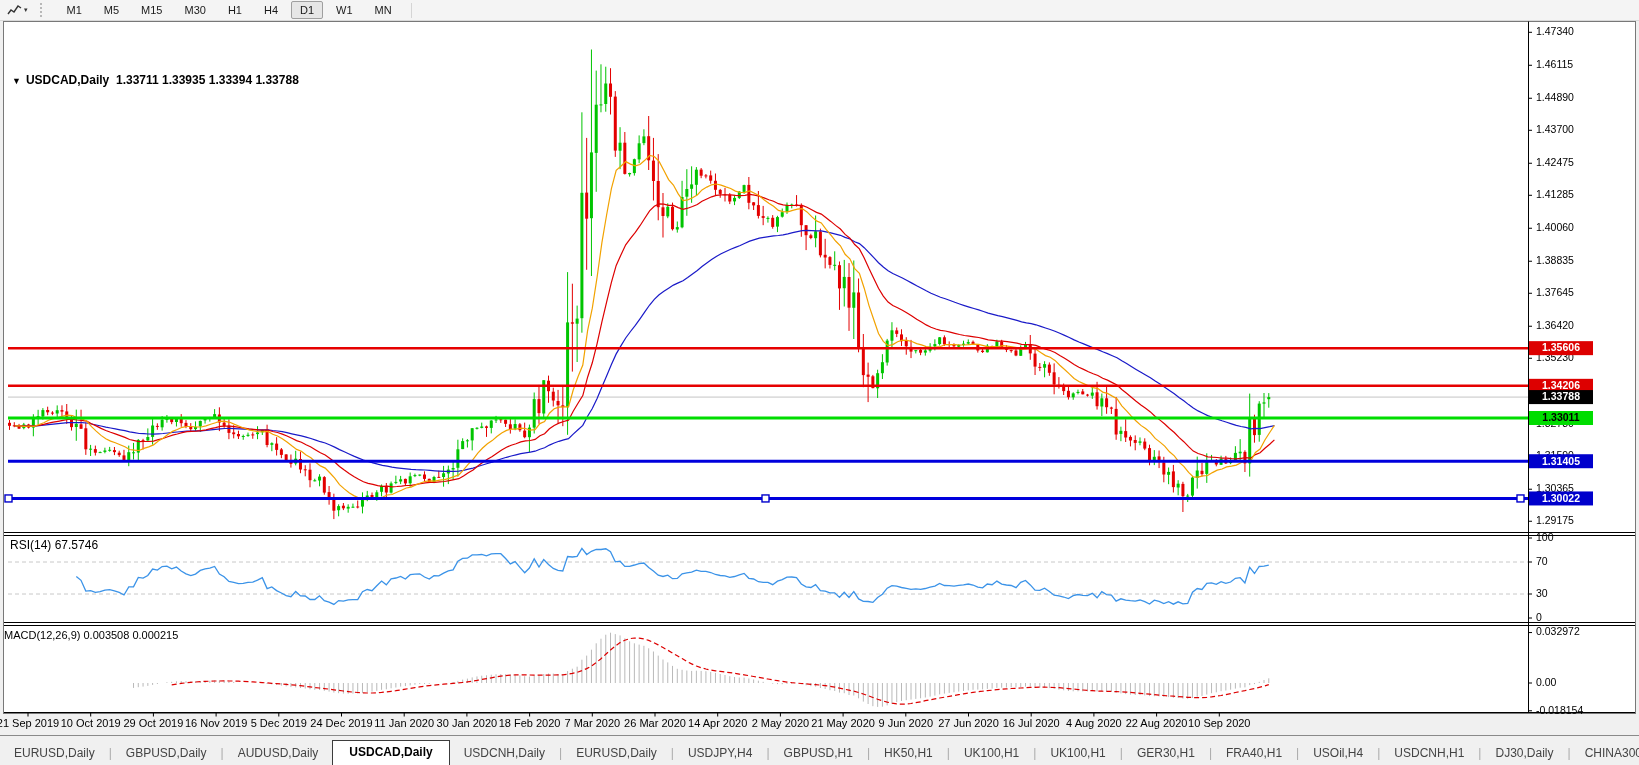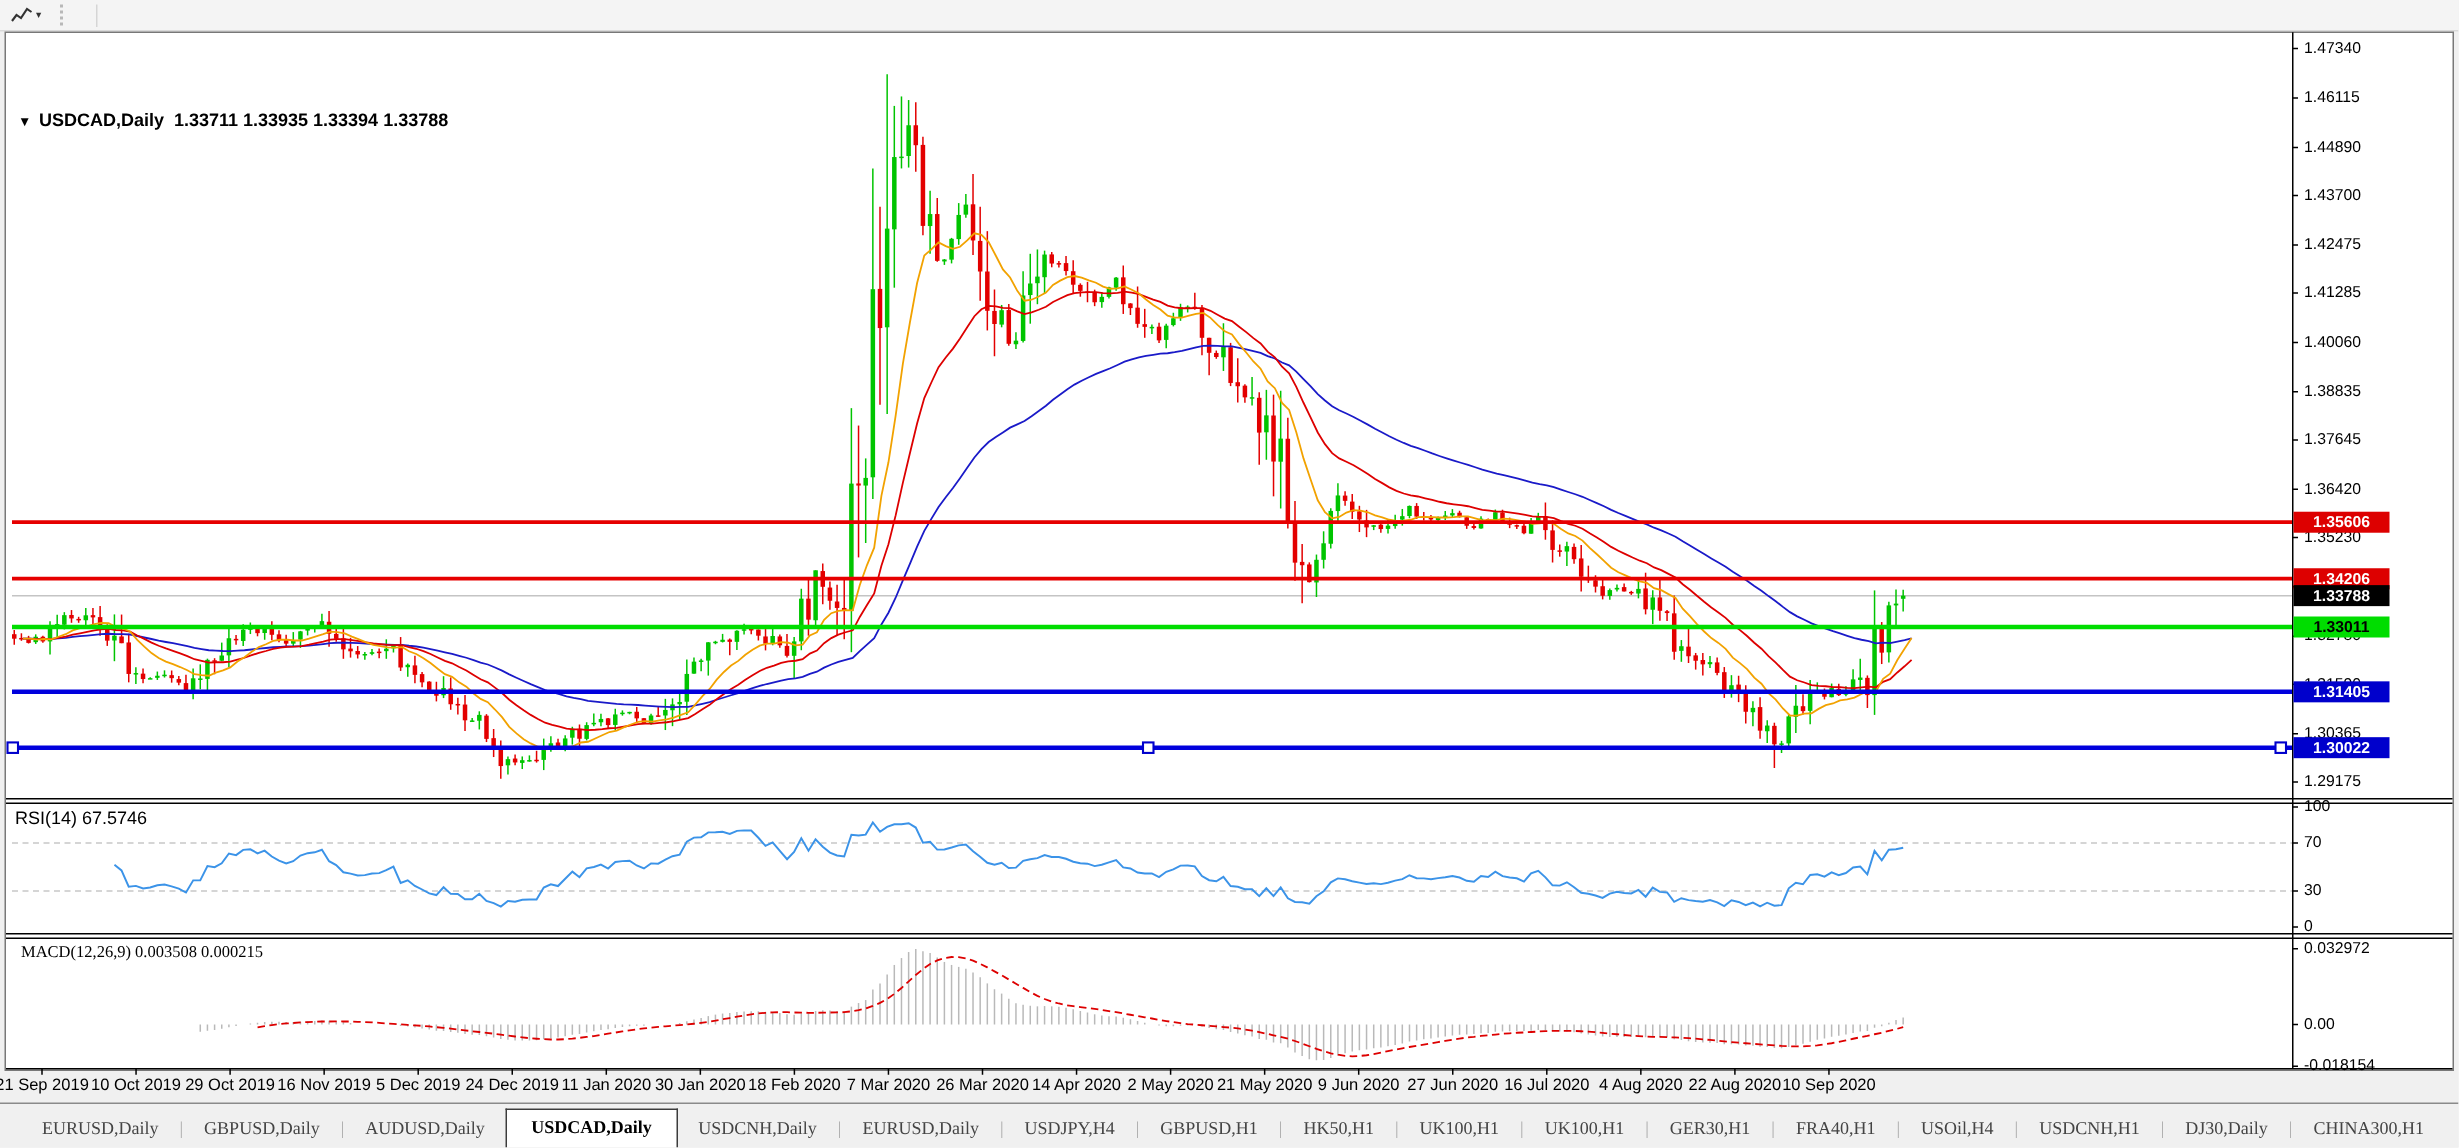--- a/index.html
+++ b/index.html
@@ -9,39 +9,50 @@
     border-bottom:1px solid #d9d9d9;display:flex;align-items:center;font-size:11px;color:#1a1a1a;}
   .tool-icon{display:flex;align-items:center;margin-left:5px;padding:1px 2px;}
   .caret{font-size:7px;color:#333;margin-left:2px;}
   .grip{width:6px;height:14px;border-left:2px dotted #b8b8b8;margin:0 8px 0 10px;}
   .tfbtn{padding:2px 8px;margin:0 2px;border:1px solid transparent;border-radius:2px;cursor:default;}
   .tfbtn.active{background:#e6e6e6;border:1px solid #9f9f9f;}
   .tool-sep{width:1px;height:15px;background:#d5d5d5;margin:0 8px;}
   #chart-title{position:absolute;left:12px;top:25px;font-size:12px;font-weight:bold;color:#000;z-index:5;margin-top:48px;}
   #chart-title .tri{font-size:9px;margin-right:5px;}
   #rsi-label{position:absolute;left:10px;top:538px;font-size:12px;color:#000;z-index:5;}
-  #macd-label{position:absolute;left:14px;top:629px;font-size:11px;color:#000;z-index:5;font-family:Liberation Serif, serif;}
+  #macd-label{position:absolute;left:4px;top:629px;font-size:11px;color:#000;z-index:5;}
   #tabbar{position:absolute;left:0;bottom:0;width:1639px;height:29px;background:#f0f0f0;
-    border-top:1px solid #8a8a8a;display:flex;align-items:flex-end;font-size:12px;color:#444;font-family:Liberation Serif, serif;}
+    border-top:1px solid #8a8a8a;display:flex;align-items:flex-end;font-size:12px;color:#444;}
   .tab{padding:4px 14px 5px 14px;white-space:nowrap;cursor:default;}
   .tab.active{background:#ffffff;border:1px solid #3c3c3c;border-bottom:none;font-weight:bold;color:#000;
     padding:4px 16px 6px 16px;}
   .tdiv{color:#aaa;padding:4px 0 5px 0;}
 </style>
 </head>
 <body>
 
 <div id="toolbar">
   <span class="tool-icon">
     <svg width="15" height="13" viewBox="0 0 15 13">
       <polyline points="1,10 4,6 7,8 11,2 14,4" fill="none" stroke="#333" stroke-width="1.4"></polyline>
     </svg>
     <span class="caret">▾</span>
   </span>
   <span class="grip"></span>
+  <span id="tf-buttons" style="display:flex;align-items:center;">
+      <span class="tfbtn">M1</span>
+      <span class="tfbtn">M5</span>
+      <span class="tfbtn">M15</span>
+      <span class="tfbtn">M30</span>
+      <span class="tfbtn">H1</span>
+      <span class="tfbtn">H4</span>
+      <span class="tfbtn active">D1</span>
+      <span class="tfbtn">W1</span>
+      <span class="tfbtn">MN</span>
+    </span>
   <span class="tool-sep"></span>
 </div>
 
 <div id="chart-title">
   <span class="tri">▼</span><span>USDCAD,Daily</span>&nbsp;&nbsp;<span style="font-weight:bold;">1.33711 1.33935 1.33394 1.33788</span>
 </div>
 <div id="rsi-label">RSI(14) 67.5746</div>
 <div id="macd-label">MACD(12,26,9) 0.003508 0.000215</div>
 
 <svg id="chart" width="1639" height="765" style="position:absolute;left:0;top:0;">

